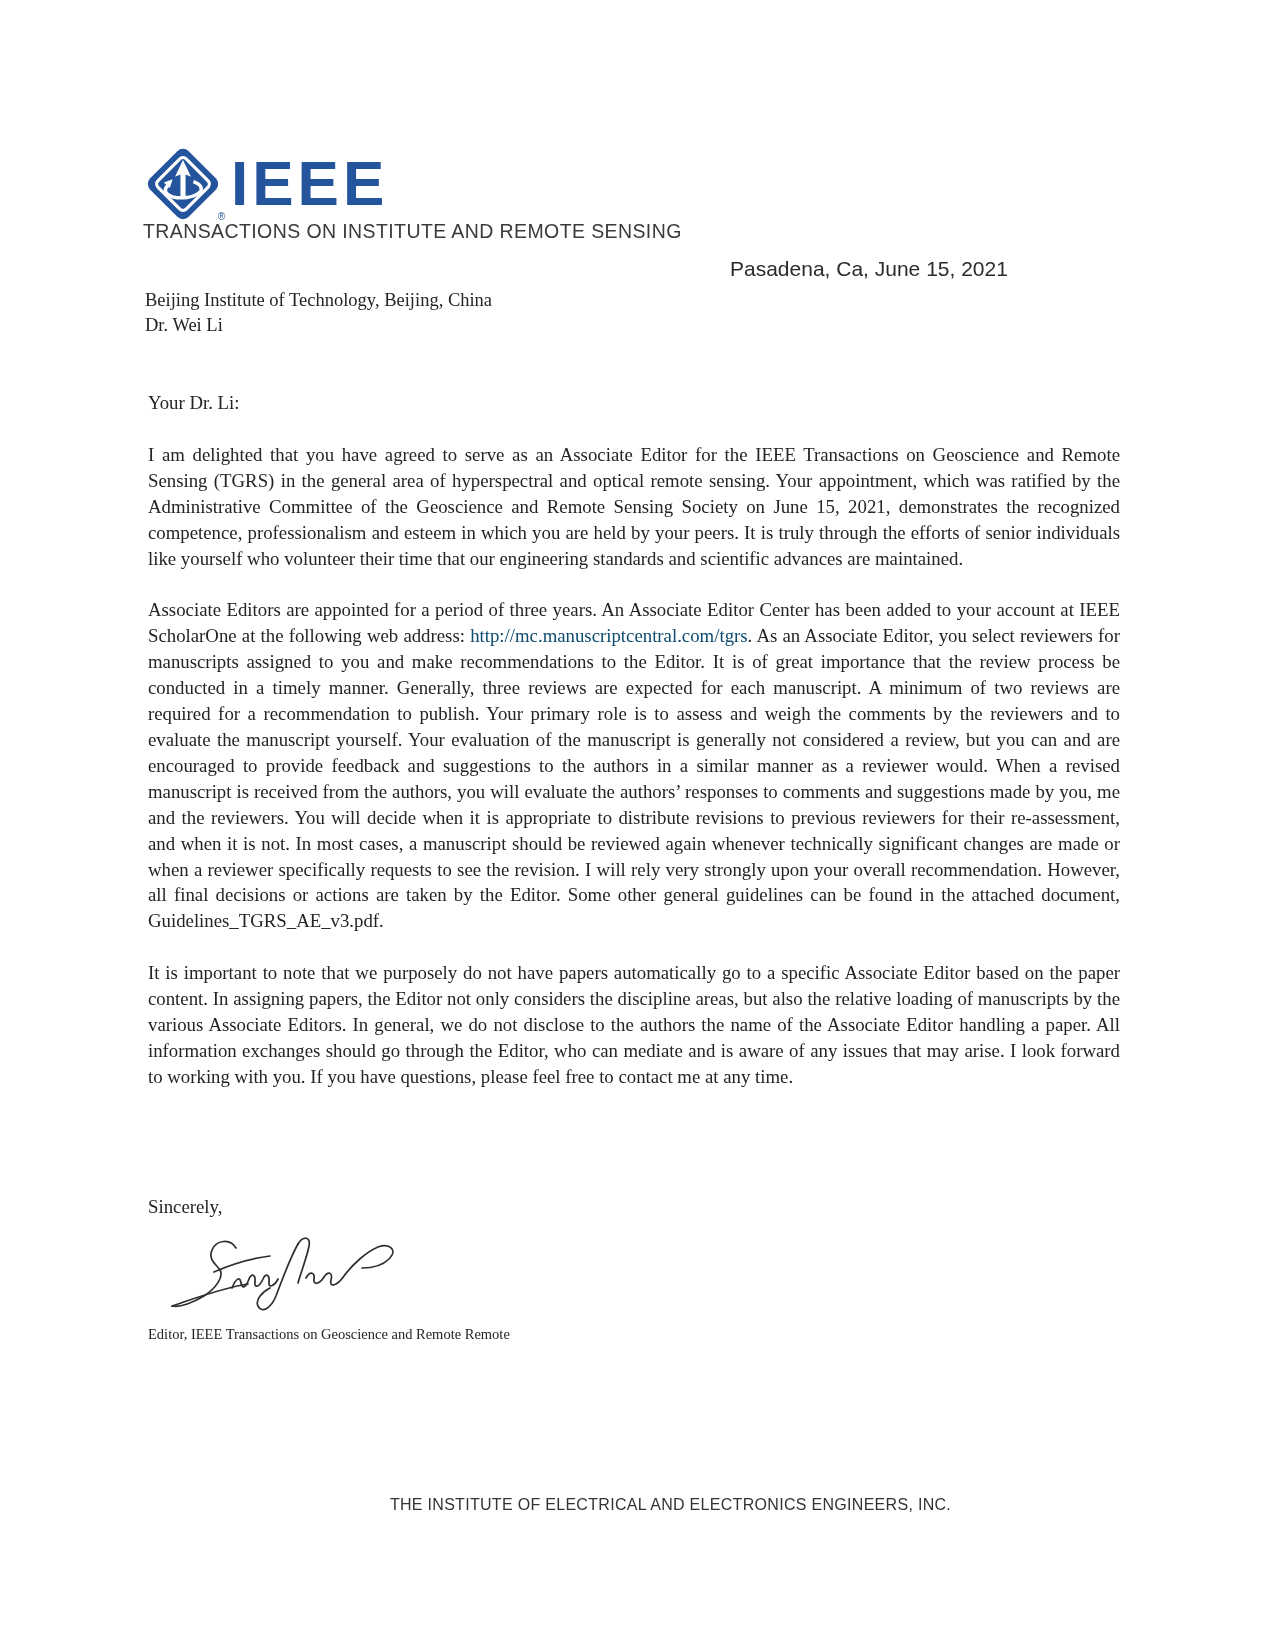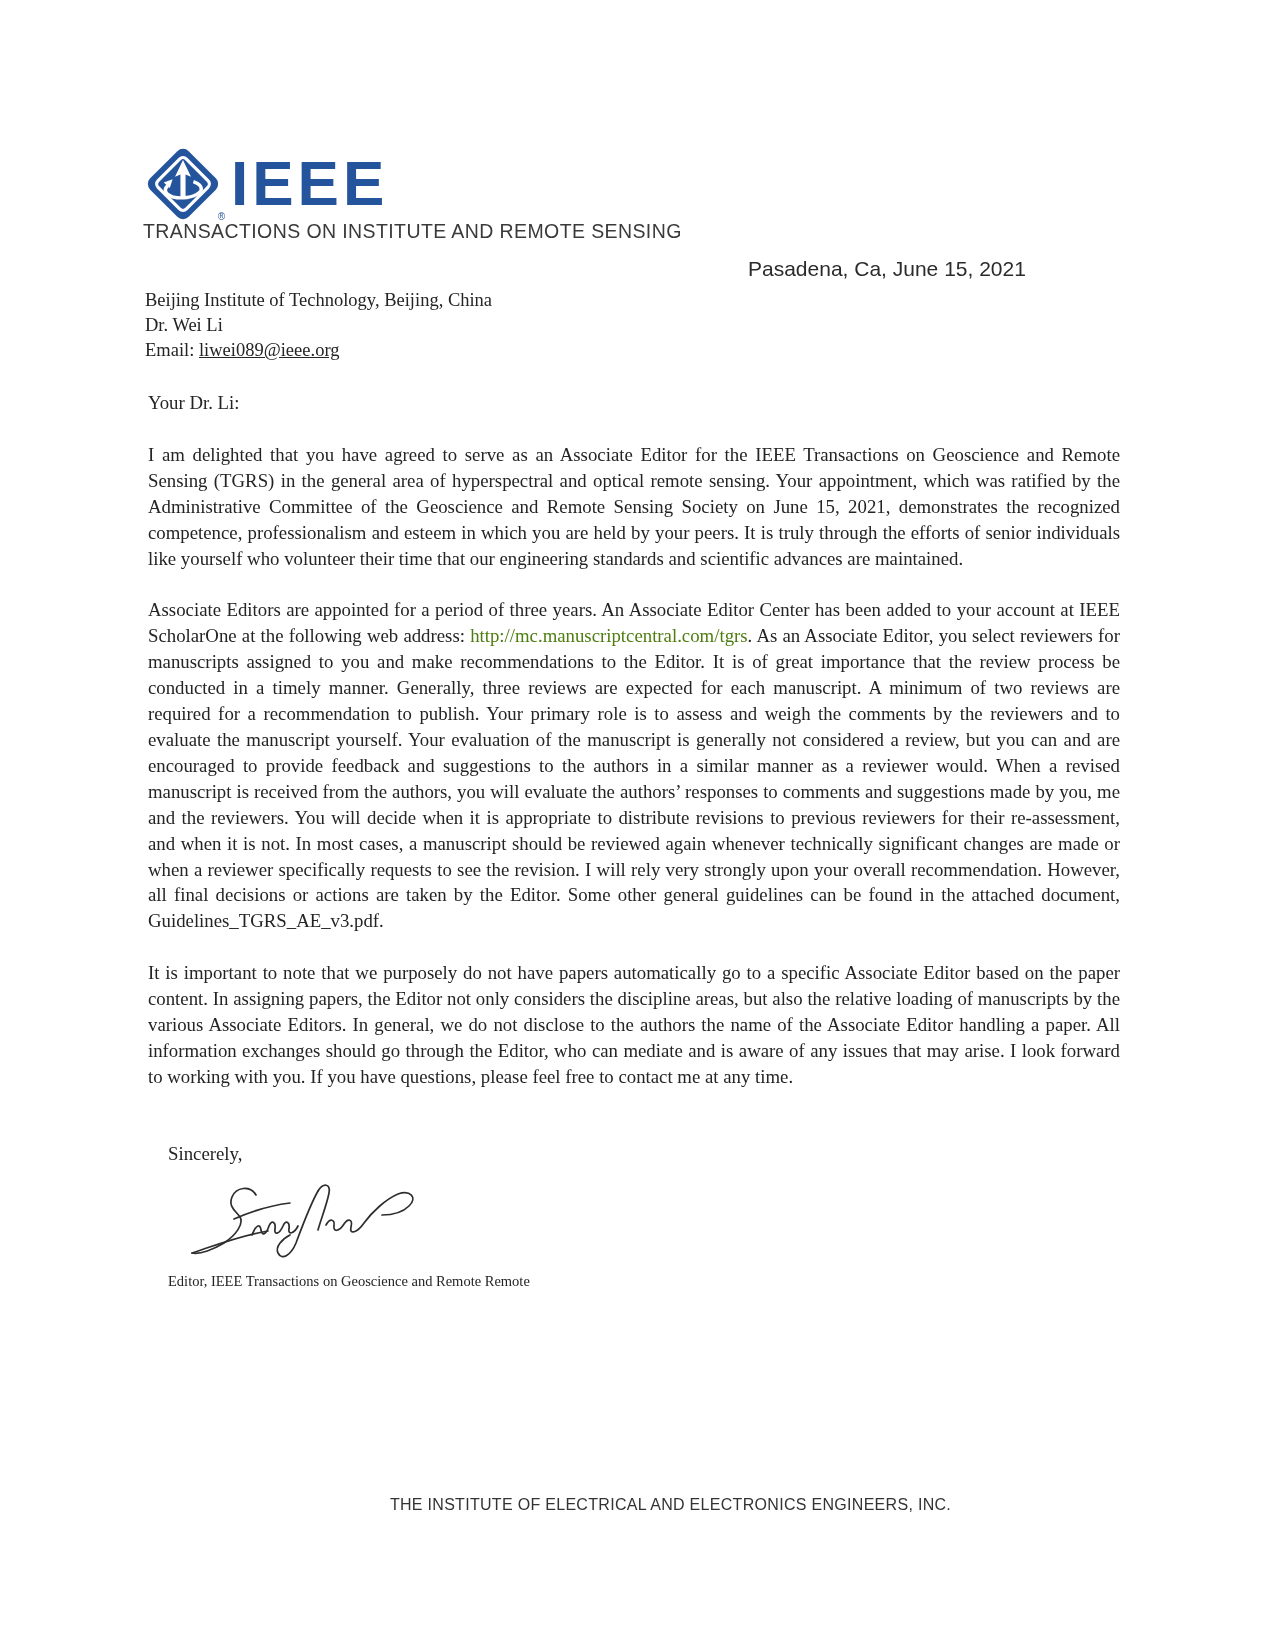--- a/index.html
+++ b/index.html
@@ -46,21 +46,21 @@
     top: 220px;
     font-family: "Liberation Sans", sans-serif;
     font-size: 19.5px;
     letter-spacing: 0.4px;
     color: #3a3a3a;
     white-space: nowrap;
   }
   
   .date-line {
     position: absolute;
-    left: 748px;
+    left: 730px;
     top: 257px;
     font-family: "Liberation Sans", sans-serif;
     font-size: 21px;
     color: #2b2b2b;
     white-space: nowrap;
   }
   
   .recipient {
     position: absolute;
     left: 145px;
@@ -84,29 +84,28 @@
     font-family: "Liberation Serif", serif;
     font-size: 18.8px;
     line-height: 25.9px;
     color: #242424;
   }
   .letter-body .salutation { margin-bottom: 26px; }
   .letter-body p.para {
     text-align: justify;
     margin-bottom: 26px;
   }
-  .url-link { color: #4d7c0f; cursor: pointer; }
+  .url-link { color: #0c4a6e; cursor: pointer; }
   
   .closing {
     position: absolute;
     left: 148px;
-    top: 1143px;
+    top: 1196px;
     font-family: "Liberation Serif", serif;
     color: #242424;
-    margin-left: 20px;
   }
   .valediction { font-size: 18.8px; }
   .signature-wrap { margin: 8px 0 0 22px; }
   .signer-name { font-size: 20px; margin-top: 18px; }
   .signer-title { font-size: 14.5px; margin-top: 4px; }
   
   .page-footer {
     position: absolute;
     left: 0;
     top: 1496px;
@@ -139,21 +138,20 @@
     </div>
     <div class="logo-wordmark">IEEE</div>
   </div>
   <div class="journal-name">TRANSACTIONS ON INSTITUTE AND REMOTE SENSING</div>
 
   <div class="date-line">Pasadena, Ca, June 15, 2021</div>
 
   <div class="recipient">
     <div>Beijing Institute of Technology, Beijing, China</div>
     <div>Dr. Wei Li</div>
-    <div><span>Email: </span><span class="email-link">liwei089@ieee.org</span></div>
   </div>
 
   <div class="letter-body">
     <div class="salutation">Your Dr. Li:</div>
     <p class="para">I am delighted that you have agreed to serve as an Associate Editor for the IEEE Transactions on Geoscience and Remote Sensing (TGRS) in the general area of hyperspectral and optical remote sensing. Your appointment, which was ratified by the Administrative Committee of the Geoscience and Remote Sensing Society on June 15, 2021, demonstrates the recognized competence, professionalism and esteem in which you are held by your peers. It is truly through the efforts of senior individuals like yourself who volunteer their time that our engineering standards and scientific advances are maintained.</p>
     <p class="para"><span>Associate Editors are appointed for a period of three years. An Associate Editor Center has been added to your account at IEEE ScholarOne at the following web address: </span><span class="url-link">http://mc.manuscriptcentral.com/tgrs</span><span>. As an Associate Editor, you select reviewers for manuscripts assigned to you and make recommendations to the Editor. It is of great importance that the review process be conducted in a timely manner. Generally, three reviews are expected for each manuscript. A minimum of two reviews are required for a recommendation to publish. Your primary role is to assess and weigh the comments by the reviewers and to evaluate the manuscript yourself. Your evaluation of the manuscript is generally not considered a review, but you can and are encouraged to provide feedback and suggestions to the authors in a similar manner as a reviewer would. When a revised manuscript is received from the authors, you will evaluate the authors’ responses to comments and suggestions made by you, me and the reviewers. You will decide when it is appropriate to distribute revisions to previous reviewers for their re-assessment, and when it is not. In most cases, a manuscript should be reviewed again whenever technically significant changes are made or when a reviewer specifically requests to see the revision. I will rely very strongly upon your overall recommendation. However, all final decisions or actions are taken by the Editor. Some other general guidelines can be found in the attached document, Guidelines_TGRS_AE_v3.pdf.</span></p>
     <p class="para">It is important to note that we purposely do not have papers automatically go to a specific Associate Editor based on the paper content. In assigning papers, the Editor not only considers the discipline areas, but also the relative loading of manuscripts by the various Associate Editors. In general, we do not disclose to the authors the name of the Associate Editor handling a paper. All information exchanges should go through the Editor, who can mediate and is aware of any issues that may arise. I look forward to working with you. If you have questions, please feel free to contact me at any time.</p>
   </div>
 
   <div class="closing">

